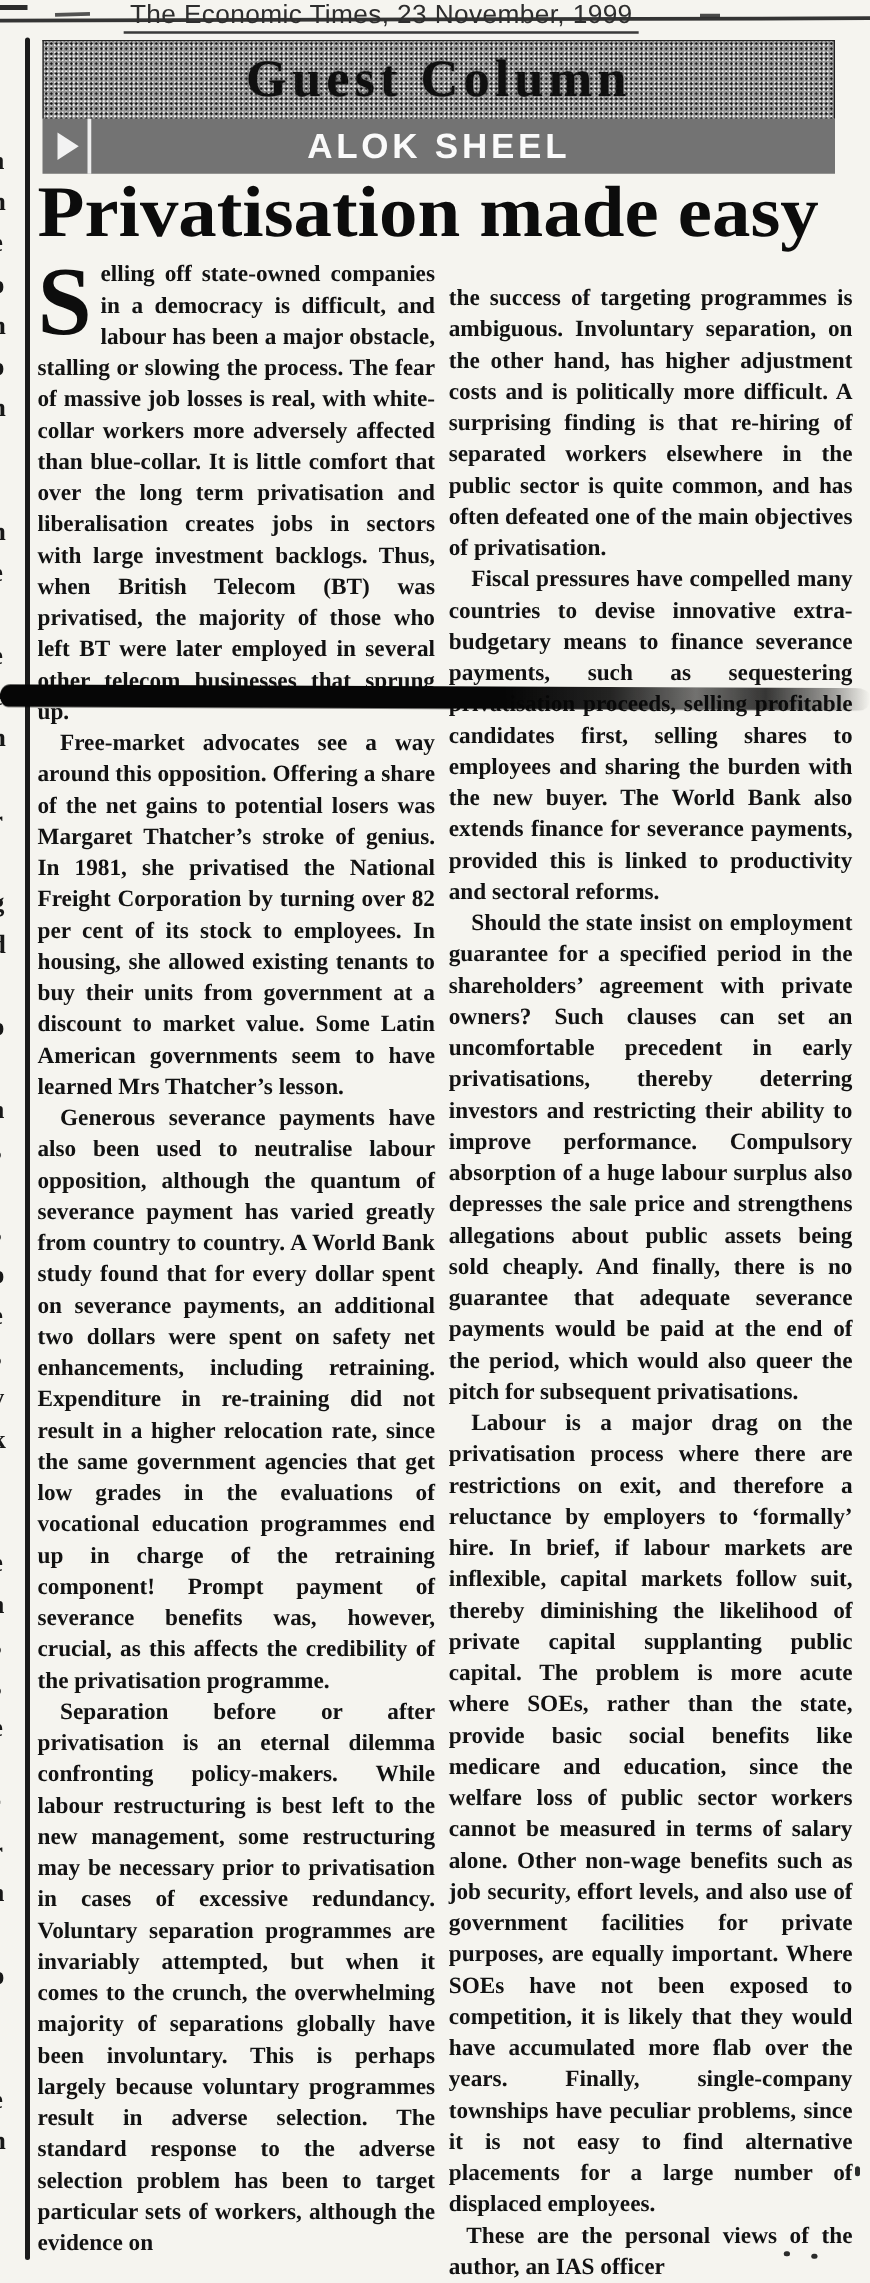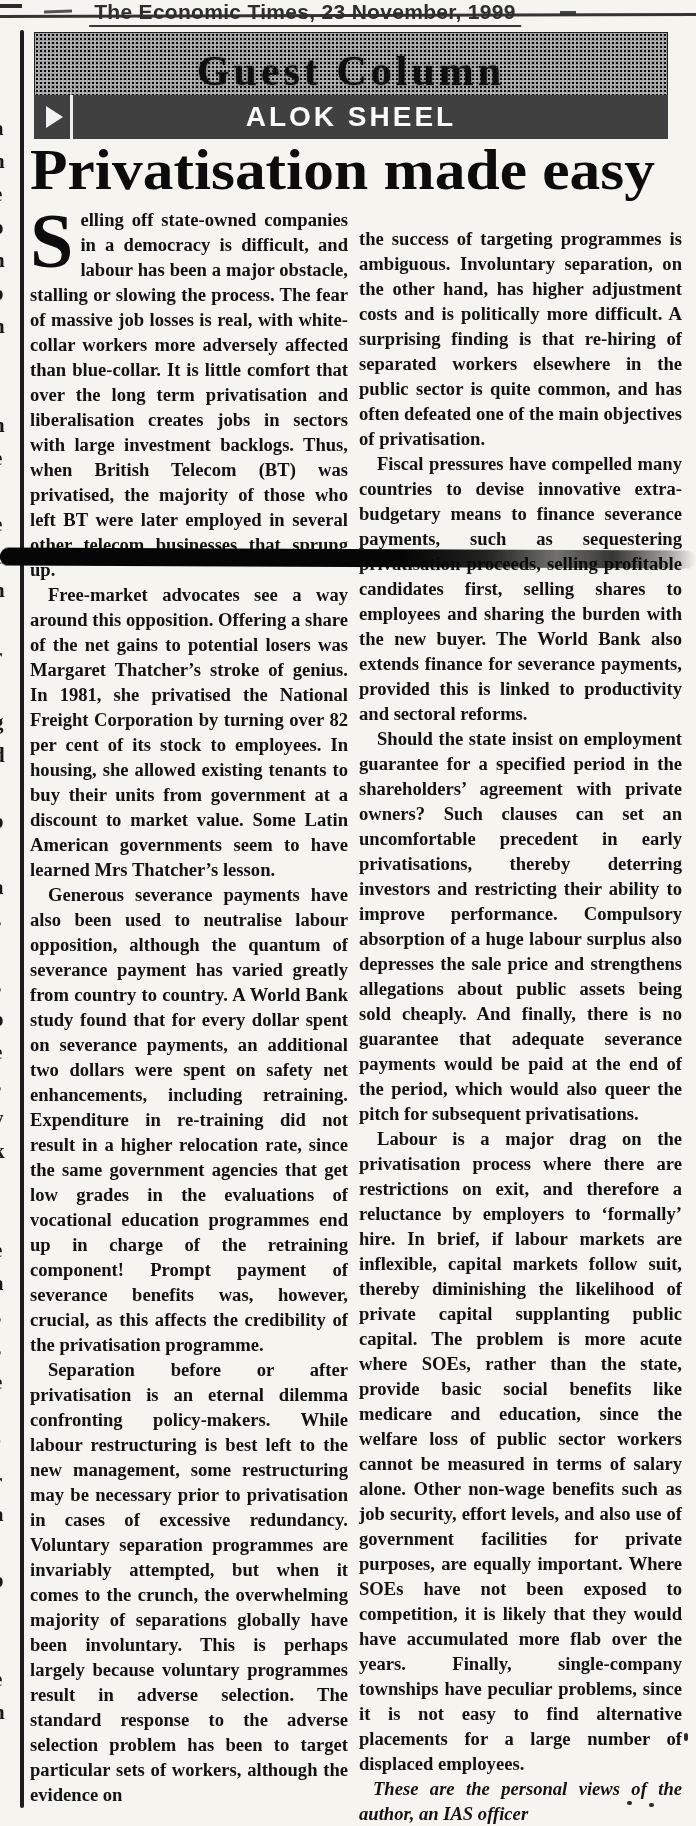--- a/index.html
+++ b/index.html
@@ -8,42 +8,42 @@
     background:#f5f4ef;
     font-family:"Liberation Serif","DejaVu Serif",serif;
   }
   
   .dateline-strike{
     position:absolute;left:0;top:14px;width:696px;height:3px;
     background:#343434;transform:rotate(-0.15deg);z-index:1;
   }
   .dateline{
     position:absolute;top:0;left:305px;transform:translateX(-50%);
-    font-family:"Liberation Sans",sans-serif;font-size:21px;font-weight:bold;
+    font-family:"Liberation Sans",sans-serif;font-size:21px;font-weight:normal;
     color:#2e2e2e;letter-spacing:.3px;white-space:nowrap;
     border-bottom:2.5px solid #3a3a3a;padding:0 5px 1px 5px;z-index:2;
   }
   
   .banner{position:absolute;left:34px;top:32px;width:634px;z-index:2;}
   .banner-halftone{
-    height:62px;display:flex;align-items:flex-end;justify-content:center;
+    height:62px;display:flex;align-items:center;justify-content:center;
     background-color:#949494;
     background-image:
       radial-gradient(circle, rgba(0,0,0,.95) .9px, transparent 1.15px),
       radial-gradient(circle, rgba(255,255,255,.9) .8px, transparent 1.05px);
     background-size:4px 4px,3px 3px;background-position:0 0,1.5px 1.5px;
     border:1px solid #222;border-bottom:none;
   }
   .banner-section-title{
     font-family:"Liberation Serif",serif;font-weight:bold;font-size:42px;
     color:#0f0f0f;letter-spacing:4px;filter:blur(.4px);
     text-shadow:0 0 3px rgba(10,10,10,.55), 1px 1px 0 rgba(255,255,255,.12);
   }
   .banner-band{
-    height:44px;background:#404040;position:relative;
+    height:44px;background:#737373;position:relative;
     display:flex;align-items:center;
   }
   .play-arrow{
     width:0;height:0;margin-left:12px;
     border-left:17px solid #f2f2f2;
     border-top:11px solid transparent;
     border-bottom:11px solid transparent;
   }
   .band-divider{
     position:absolute;left:36px;top:0;width:3px;height:100%;background:#efefef;
@@ -82,21 +82,21 @@
     text-align:justify;
   }
   .col-left{width:318px;}
   .col-right{width:323px;margin-top:19px;}
   .para{margin:0;text-indent:18px;}
   .para.first{text-indent:0;}
   .dropcap{
     float:left;font-size:78px;line-height:62px;font-weight:bold;
     padding:3px 7px 0 0;color:#0d0d0d;
   }
-  .note{margin:0;text-indent:14px;font-style:italic;font-weight:bold;}
+  .note{margin:0;text-indent:14px;font-weight:bold;}
   
   .scan-streak{
     position:absolute;left:0;top:549px;width:696px;height:18px;z-index:6;
     background:linear-gradient(90deg,#060606 0%,#060606 58%,rgba(6,6,6,.88) 70%,
       rgba(6,6,6,.55) 80%,rgba(6,6,6,.8) 88%,rgba(6,6,6,.35) 96%,transparent 100%);
     transform:rotate(.25deg);
     border-radius:10px 14px 10px 8px / 60% 45% 55% 60%;
     filter:blur(.4px);
   }
   .speck{position:absolute;background:#2b2b2b;z-index:3;}

